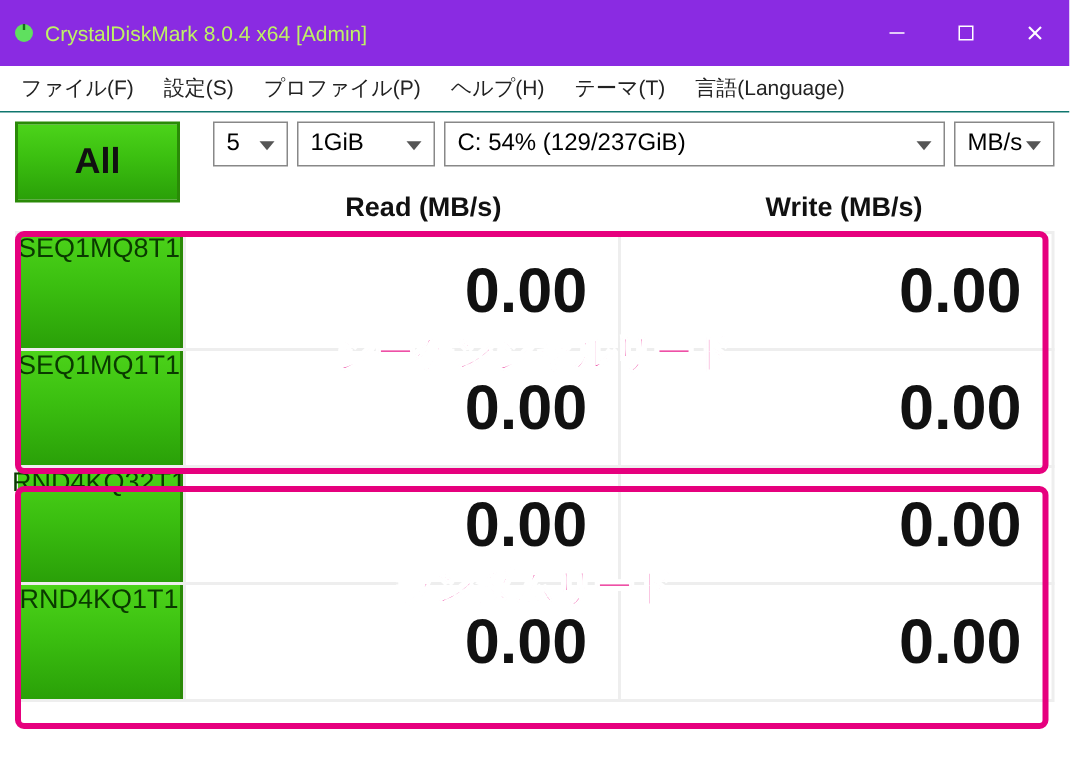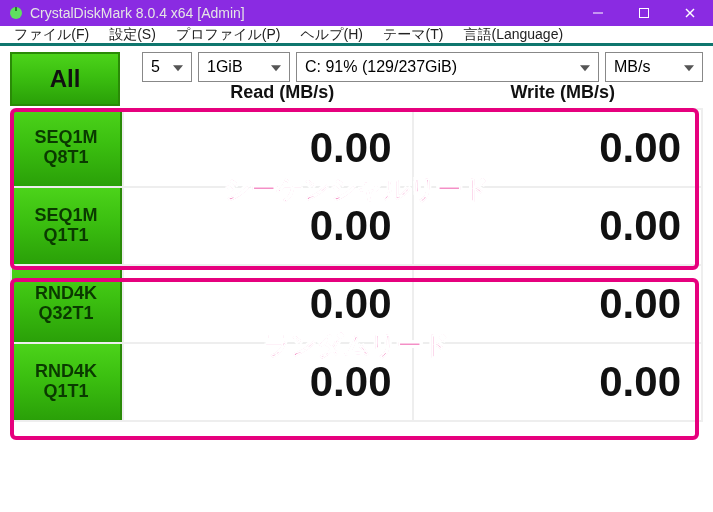--- a/index.html
+++ b/index.html
@@ -5,23 +5,23 @@
   * { box-sizing: border-box; margin: 0; padding: 0; }
   body {
     font-family: "Meiryo", "Yu Gothic", "MS Gothic", sans-serif;
     background: #fff;
     width: 713px;
     height: 512px;
     overflow: hidden;
     position: relative;
   }
   .titlebar {
-    height: 26px;
+    height: 44px;
     background: #8a2be2;
-    color: #e5e5e5;
+    color: #bef264;
     display: flex;
     align-items: center;
     font-size: 14px;
     padding-left: 8px;
     position: relative;
     justify-content: flex-end;
   }
   .titlebar .app-icon {
     width: 16px;
     height: 16px;
@@ -37,23 +37,23 @@
     height: 100%;
     display: flex;
     align-items: center;
     justify-content: center;
     color: #fff;
     font-size: 14px;
     cursor: pointer;
   }
   .win-btn svg { width: 12px; height: 12px; }
   .menubar {
-    height: 20px;
+    height: 31px;
     background: #fff;
-    border-bottom: 3px solid #0f766e;
+    border-bottom: 1px solid #0f766e;
     display: flex;
     align-items: center;
     font-size: 14px;
     color: #222;
     padding: 0 4px;
   }
   .menu-item {
     padding: 2px 10px;
     cursor: pointer;
   }
@@ -103,25 +103,25 @@
     right: 8px;
     top: 50%;
     transform: translateY(-30%);
     border-left: 5px solid transparent;
     border-right: 5px solid transparent;
     border-top: 6px solid #555;
   }
   .sel.count { width: 50px; }
   .sel.size  { width: 92px; }
   .sel.drive { flex: 1; }
-  .sel.unit  { width: 98px; }
+  .sel.unit  { width: 67px; }
   .headers {
     display: flex;
     height: 24px;
-    margin-top: 0;
+    margin-top: 17px;
     font-size: 18px;
     font-weight: bold;
     color: #111;
   }
   .headers .spacer-col { width: 0; }
   .headers .read-h, .headers .write-h {
     flex: 1;
     text-align: center;
   }
   .grid-area {
@@ -133,24 +133,23 @@
     height: 80px;
     border: 2px solid #eee;
     margin-top: -2px;
   }
   .row:first-child { margin-top: 0; }
   .test-btn {
     width: 110px;
     background: linear-gradient(to bottom, #4cd31a 0%, #3bbf10 45%, #2aa008 100%);
     border-right: 2px solid #2a8a07;
     display: flex;
-    flex-direction: column;
-    align-items: center;
+    align-items: flex-start;
     justify-content: center;
-    font-weight: bold;
+    font-weight: normal;
     color: #0a3a00;
     font-size: 18px;
     line-height: 1.1;
     cursor: pointer;
     text-align: center;
   }
   .cell {
     flex: 1;
     border-left: 2px solid #eee;
     display: flex;
@@ -235,21 +234,21 @@
   <div class="all-btn">All</div>
   <div class="select-group">
     <div class="selects">
       <div class="sel count">
         <span>5</span>
       </div>
       <div class="sel size">
         <span>1GiB</span>
       </div>
       <div class="sel drive">
-        <span>C: 91% (129/237GiB)</span>
+        <span>C: 54% (129/237GiB)</span>
       </div>
       <div class="sel unit">
         <span>MB/s</span>
       </div>
     </div>
     <div class="headers">
       <div class="spacer-col"></div>
       <div class="read-h">Read (MB/s)</div>
       <div class="write-h">Write (MB/s)</div>
     </div>

